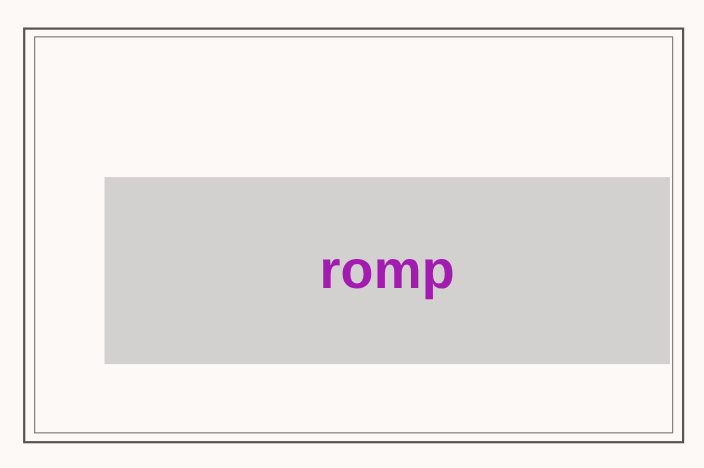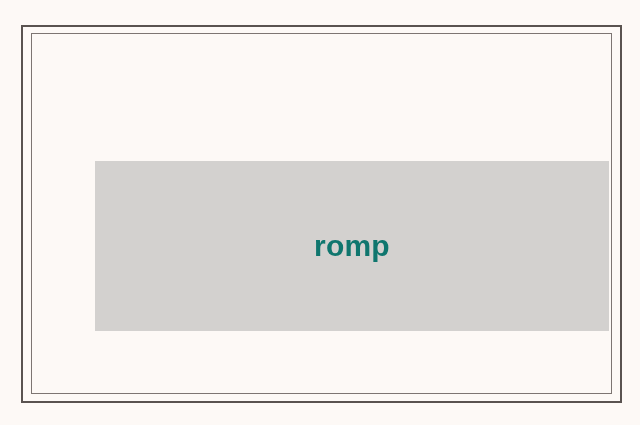--- a/index.html
+++ b/index.html
@@ -67,23 +67,23 @@
     top: 127px;
     width: 514px;
     height: 170px;
     background: #d3d1cf;
     display: flex;
     align-items: center;
     justify-content: center;
   }
 
   .placeholder-label {
-    color: #0f766e;
+    color: #a21caf;
     font-family: "Liberation Sans", sans-serif;
-    font-size: 30px;
+    font-size: 49px;
     font-weight: bold;
     line-height: 1;
     letter-spacing: 0.2px;
     user-select: none;
     white-space: nowrap;
   }
 </style>
 </head>
 <body>
 

